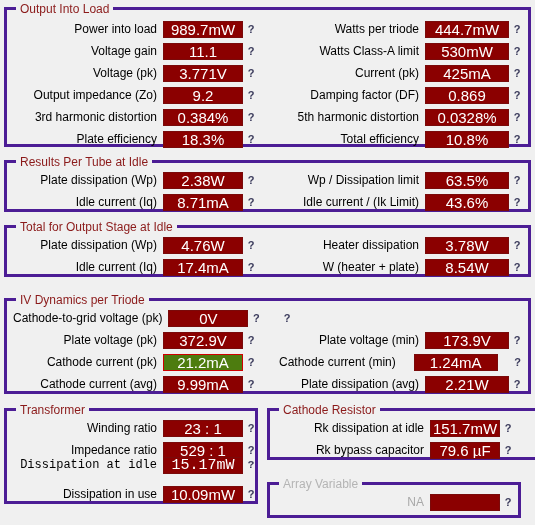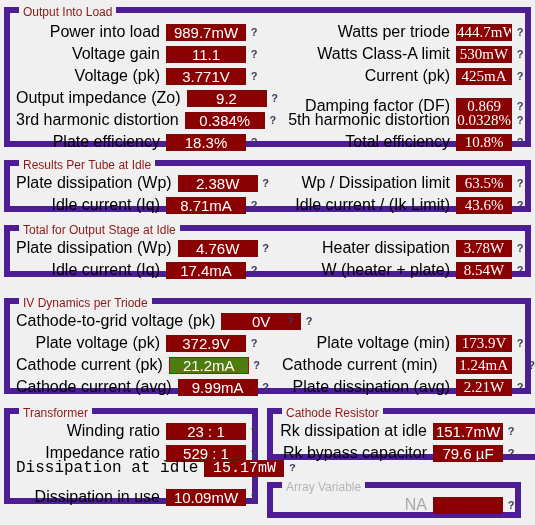--- a/index.html
+++ b/index.html
@@ -13,21 +13,21 @@
     font-family: "Liberation Sans", sans-serif;
     font-size: 11px;
     color: #000000;
     overflow: hidden;
     position: relative;
   }
 
   
   .group {
     position: absolute;
-    border: 6px solid #4c1d95;
+    border: 3px solid #4c1d95;
     background: transparent;
     box-sizing: border-box;
   }
   .group-legend {
     position: absolute;
     top: -8px;
     left: 9px;
     padding: 0 4px;
     background: #f0f0f0;
     color: #8b1a1a;
@@ -41,21 +41,21 @@
 
   
   .row {
     position: absolute;
     height: 18px;
     display: flex;
     align-items: center;
   }
   .row .label {
     text-align: right;
-    font-size: 16px;
+    font-size: 12px;
     line-height: 14px;
     color: #000000;
     white-space: nowrap;
     padding-right: 6px;
     flex: 1 1 auto;
   }
   .row.disabled .label {
     color: #a8a8a8;
   }
   .value-box {
@@ -83,21 +83,21 @@
     font-weight: bold;
     font-size: 11px;
     line-height: 14px;
     cursor: default;
   }
 
   
   .col-left  { left: 6px;   width: 246px; }
   .col-right { left: 272px; width: 246px; }
   .col-left  .value-box { width: 80px; }
-  .col-right .value-box { width: 56px; font-family: Liberation Serif, serif; }
+  .col-right .value-box { width: 84px; }
 
   
   .tf-row  { left: 6px;   width: 246px; }
   .tf-row .value-box { width: 80px; }
   .cr-row  { left: 6px;   width: 240px; }
   .cr-row .value-box { width: 70px; }
   .av-row  { left: 6px;   width: 240px; }
   .av-row .value-box { width: 70px; }
 </style>
 </head>
@@ -145,21 +145,21 @@
   <div class="row col-right" style="top:32px;">
     <div class="label">Watts Class-A limit</div>
     <div class="value-box">530mW</div>
     <div class="help">?</div>
   </div>
   <div class="row col-right" style="top:54px;">
     <div class="label">Current (pk)</div>
     <div class="value-box">425mA</div>
     <div class="help">?</div>
   </div>
-  <div class="row col-right" style="top:84px;">
+  <div class="row col-right" style="top:76px;">
     <div class="label">Damping factor (DF)</div>
     <div class="value-box">0.869</div>
     <div class="help">?</div>
   </div>
   <div class="row col-right" style="top:98px;">
     <div class="label">5th harmonic distortion</div>
     <div class="value-box">0.0328%</div>
     <div class="help">?</div>
   </div>
   <div class="row col-right" style="top:120px;">

